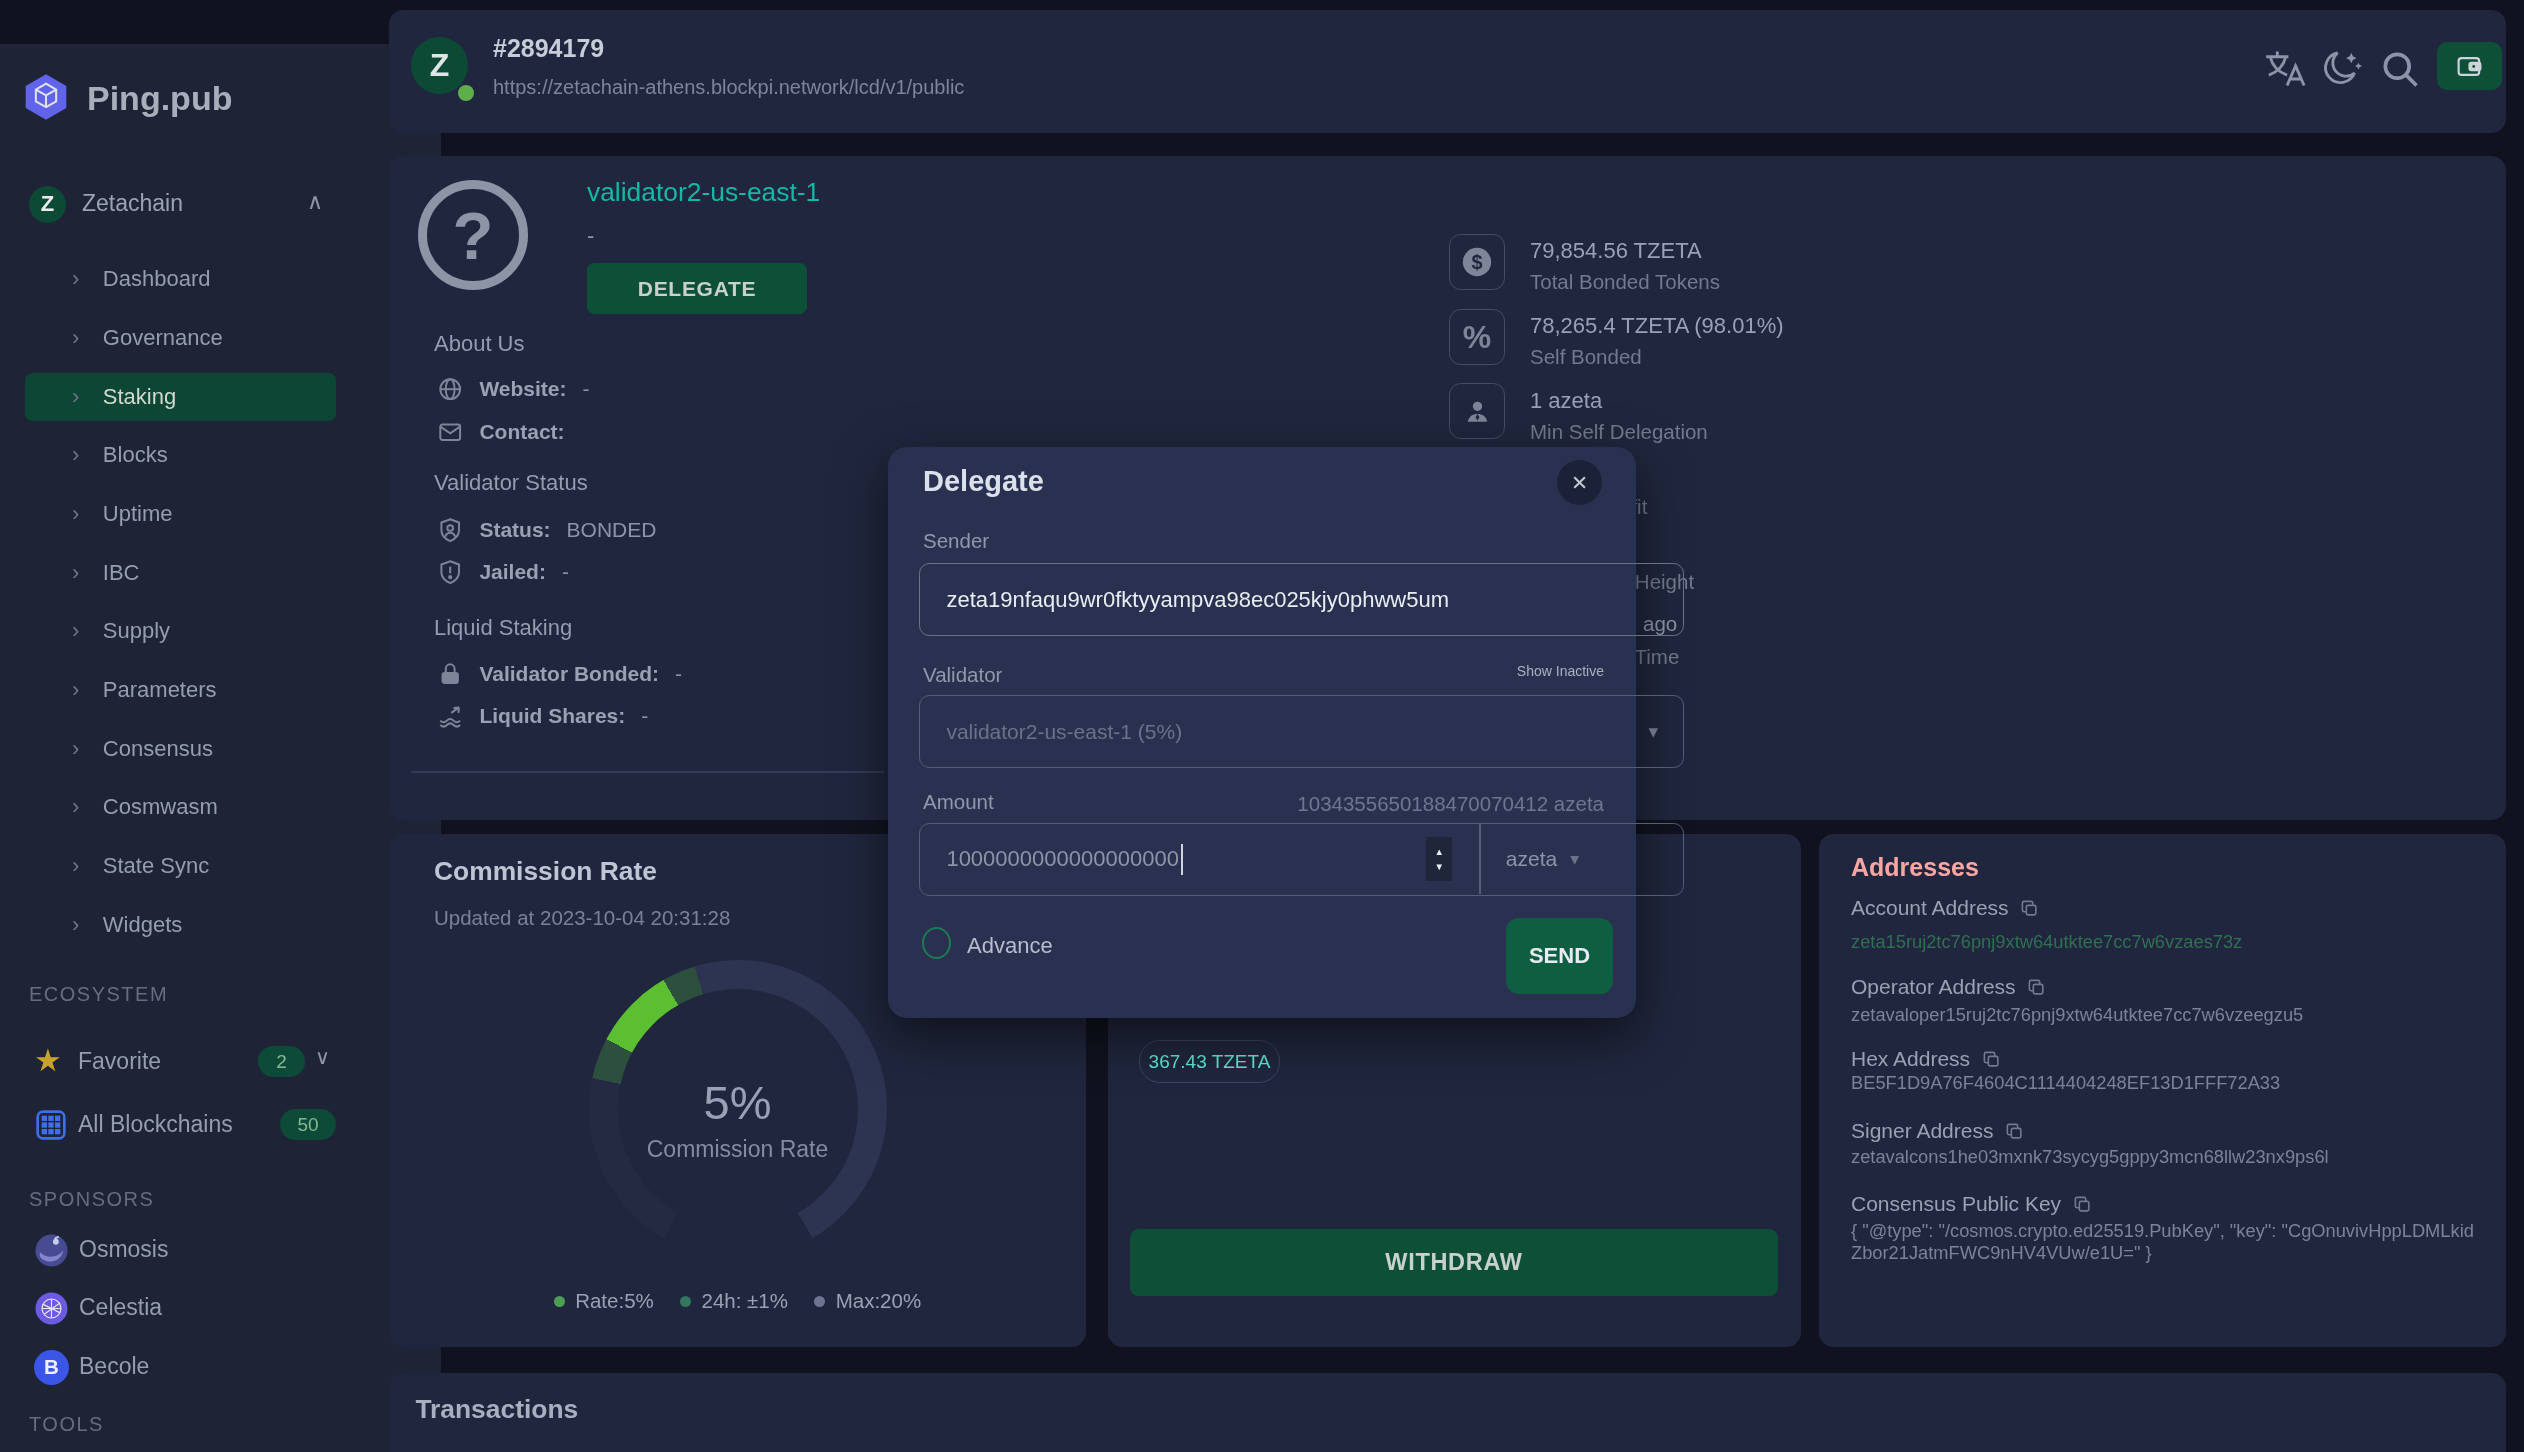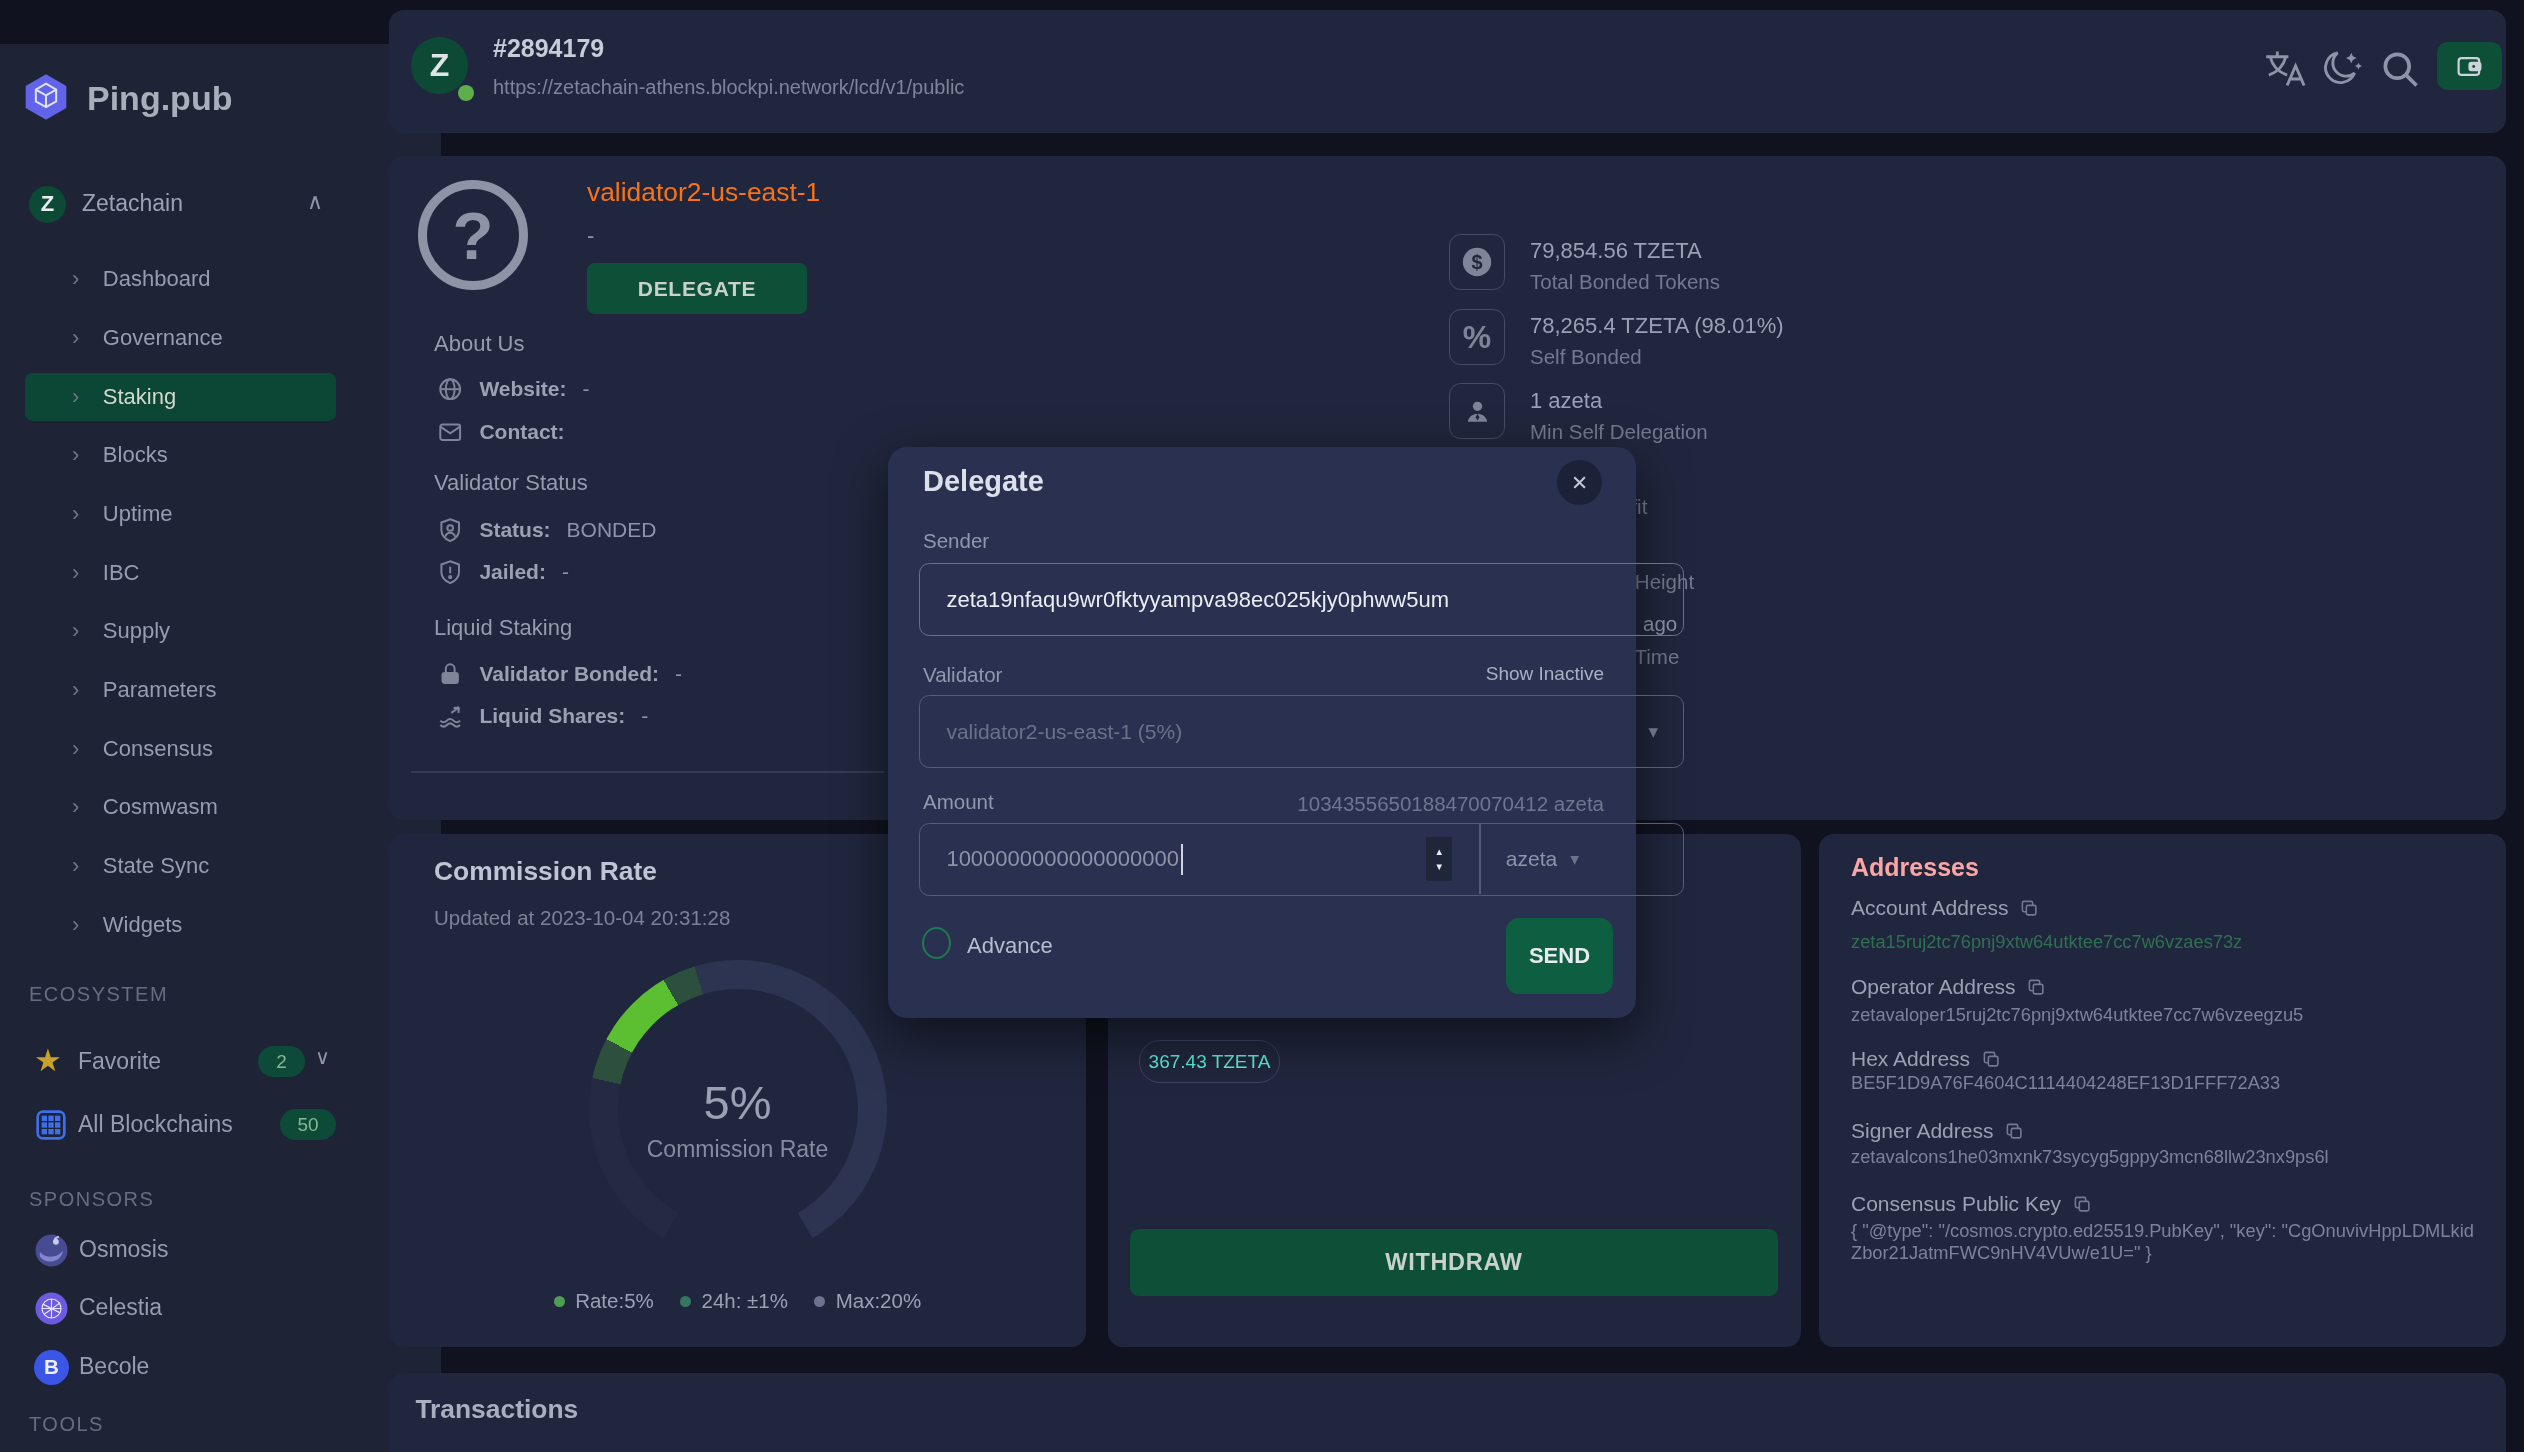--- a/index.html
+++ b/index.html
@@ -234,21 +234,21 @@
     <svg width="29" height="29" viewBox="0 0 24 24" fill="none" stroke="#cdd3da" stroke-width="1.8">
       <rect x="3" y="5" width="17" height="14" rx="2.5"></rect>
         <rect x="12" y="9" width="9" height="6" rx="1.5" fill="#cdd3da"></rect>
       <circle cx="15.5" cy="12" r="1.2" fill="#0d4f37" stroke="none"></circle>
     </svg>
   </div>
 </div>
 
 <div id="profile" class="card">
   <div class="abs circle-icon" style="left:29px;top:24px;width:110px;height:110px;border:9.5px solid #8d94a6;color:#8d94a6;font-size:67px;font-weight:bold">?</div>
-  <div class="abs" style="left:198px;top:20.5px;font-size:26.4px;color:#f97316">validator2-us-east-1</div>
+  <div class="abs" style="left:198px;top:20.5px;font-size:26.4px;color:#14b8a6">validator2-us-east-1</div>
   <div class="abs" style="left:198px;top:67px;font-size:22px;color:#8d94a8">-</div>
   <div class="abs greenbtn" style="left:198px;top:107px;width:220px;height:51px;border-radius:7.3px;font-size:21px;letter-spacing:0.7px">DELEGATE</div>
 
   <div class="section-h" style="left:45px;top:175px">About Us</div>
 
   <div class="info-row" style="left:48px;top:220px">
     <svg width="26.4" height="26.4" viewBox="0 0 24 24" fill="none" stroke="#7e8598" stroke-width="1.8">
         <circle cx="12" cy="12" r="9"></circle>
         <ellipse cx="12" cy="12" rx="4" ry="9"></ellipse>
         <path d="M3 12h18"></path>
@@ -423,21 +423,21 @@
 <div id="modal">
   <div class="abs" style="left:35px;top:17.6px;font-size:29px;font-weight:bold;color:#dbe0ea">Delegate</div>
   <div class="abs circle-icon" style="left:669px;top:13.2px;width:45px;height:45px;background:#1b2136;color:#c2c8d4;font-size:20.5px">✕</div>
 
   <div class="m-label" style="left:35px;top:82px">Sender</div>
   <div class="m-input" style="top:116px;border:1.5px solid #6b7288;display:flex;align-items:center;padding-left:26.4px;font-size:22px;color:#e9edf4">
     <span>zeta19nfaqu9wr0fktyyampva98ec025kjy0phww5um</span>
   </div>
 
   <div class="m-label" style="left:35px;top:216px">Validator</div>
-  <div class="abs" style="right:32px;top:216px;font-size:19px;color:#a9b0c2">Show Inactive</div>
+  <div class="abs" style="right:32px;top:216px;font-size:14px;color:#a9b0c2">Show Inactive</div>
   <div class="m-input" style="top:248px;border:1.5px solid #565d78;display:flex;align-items:center;padding-left:26.4px;font-size:21px;color:#6b7288">
     <span>validator2-us-east-1 (5%)</span>
     <span style="position:absolute;right:25px;color:#6b7288;font-size:19px">▾</span>
   </div>
 
   <div class="m-label" style="left:35px;top:343px">Amount</div>
   <div class="abs" style="right:32px;top:345px;font-size:20.5px;color:#6f7690">1034355650188470070412 azeta</div>
   <div class="m-input" style="top:376px;border:1.5px solid #565d78">
     <div class="abs" style="left:26.4px;top:0;height:70px;display:flex;align-items:center;font-size:22px;color:#8d94a8">
       <span>1000000000000000000</span>

